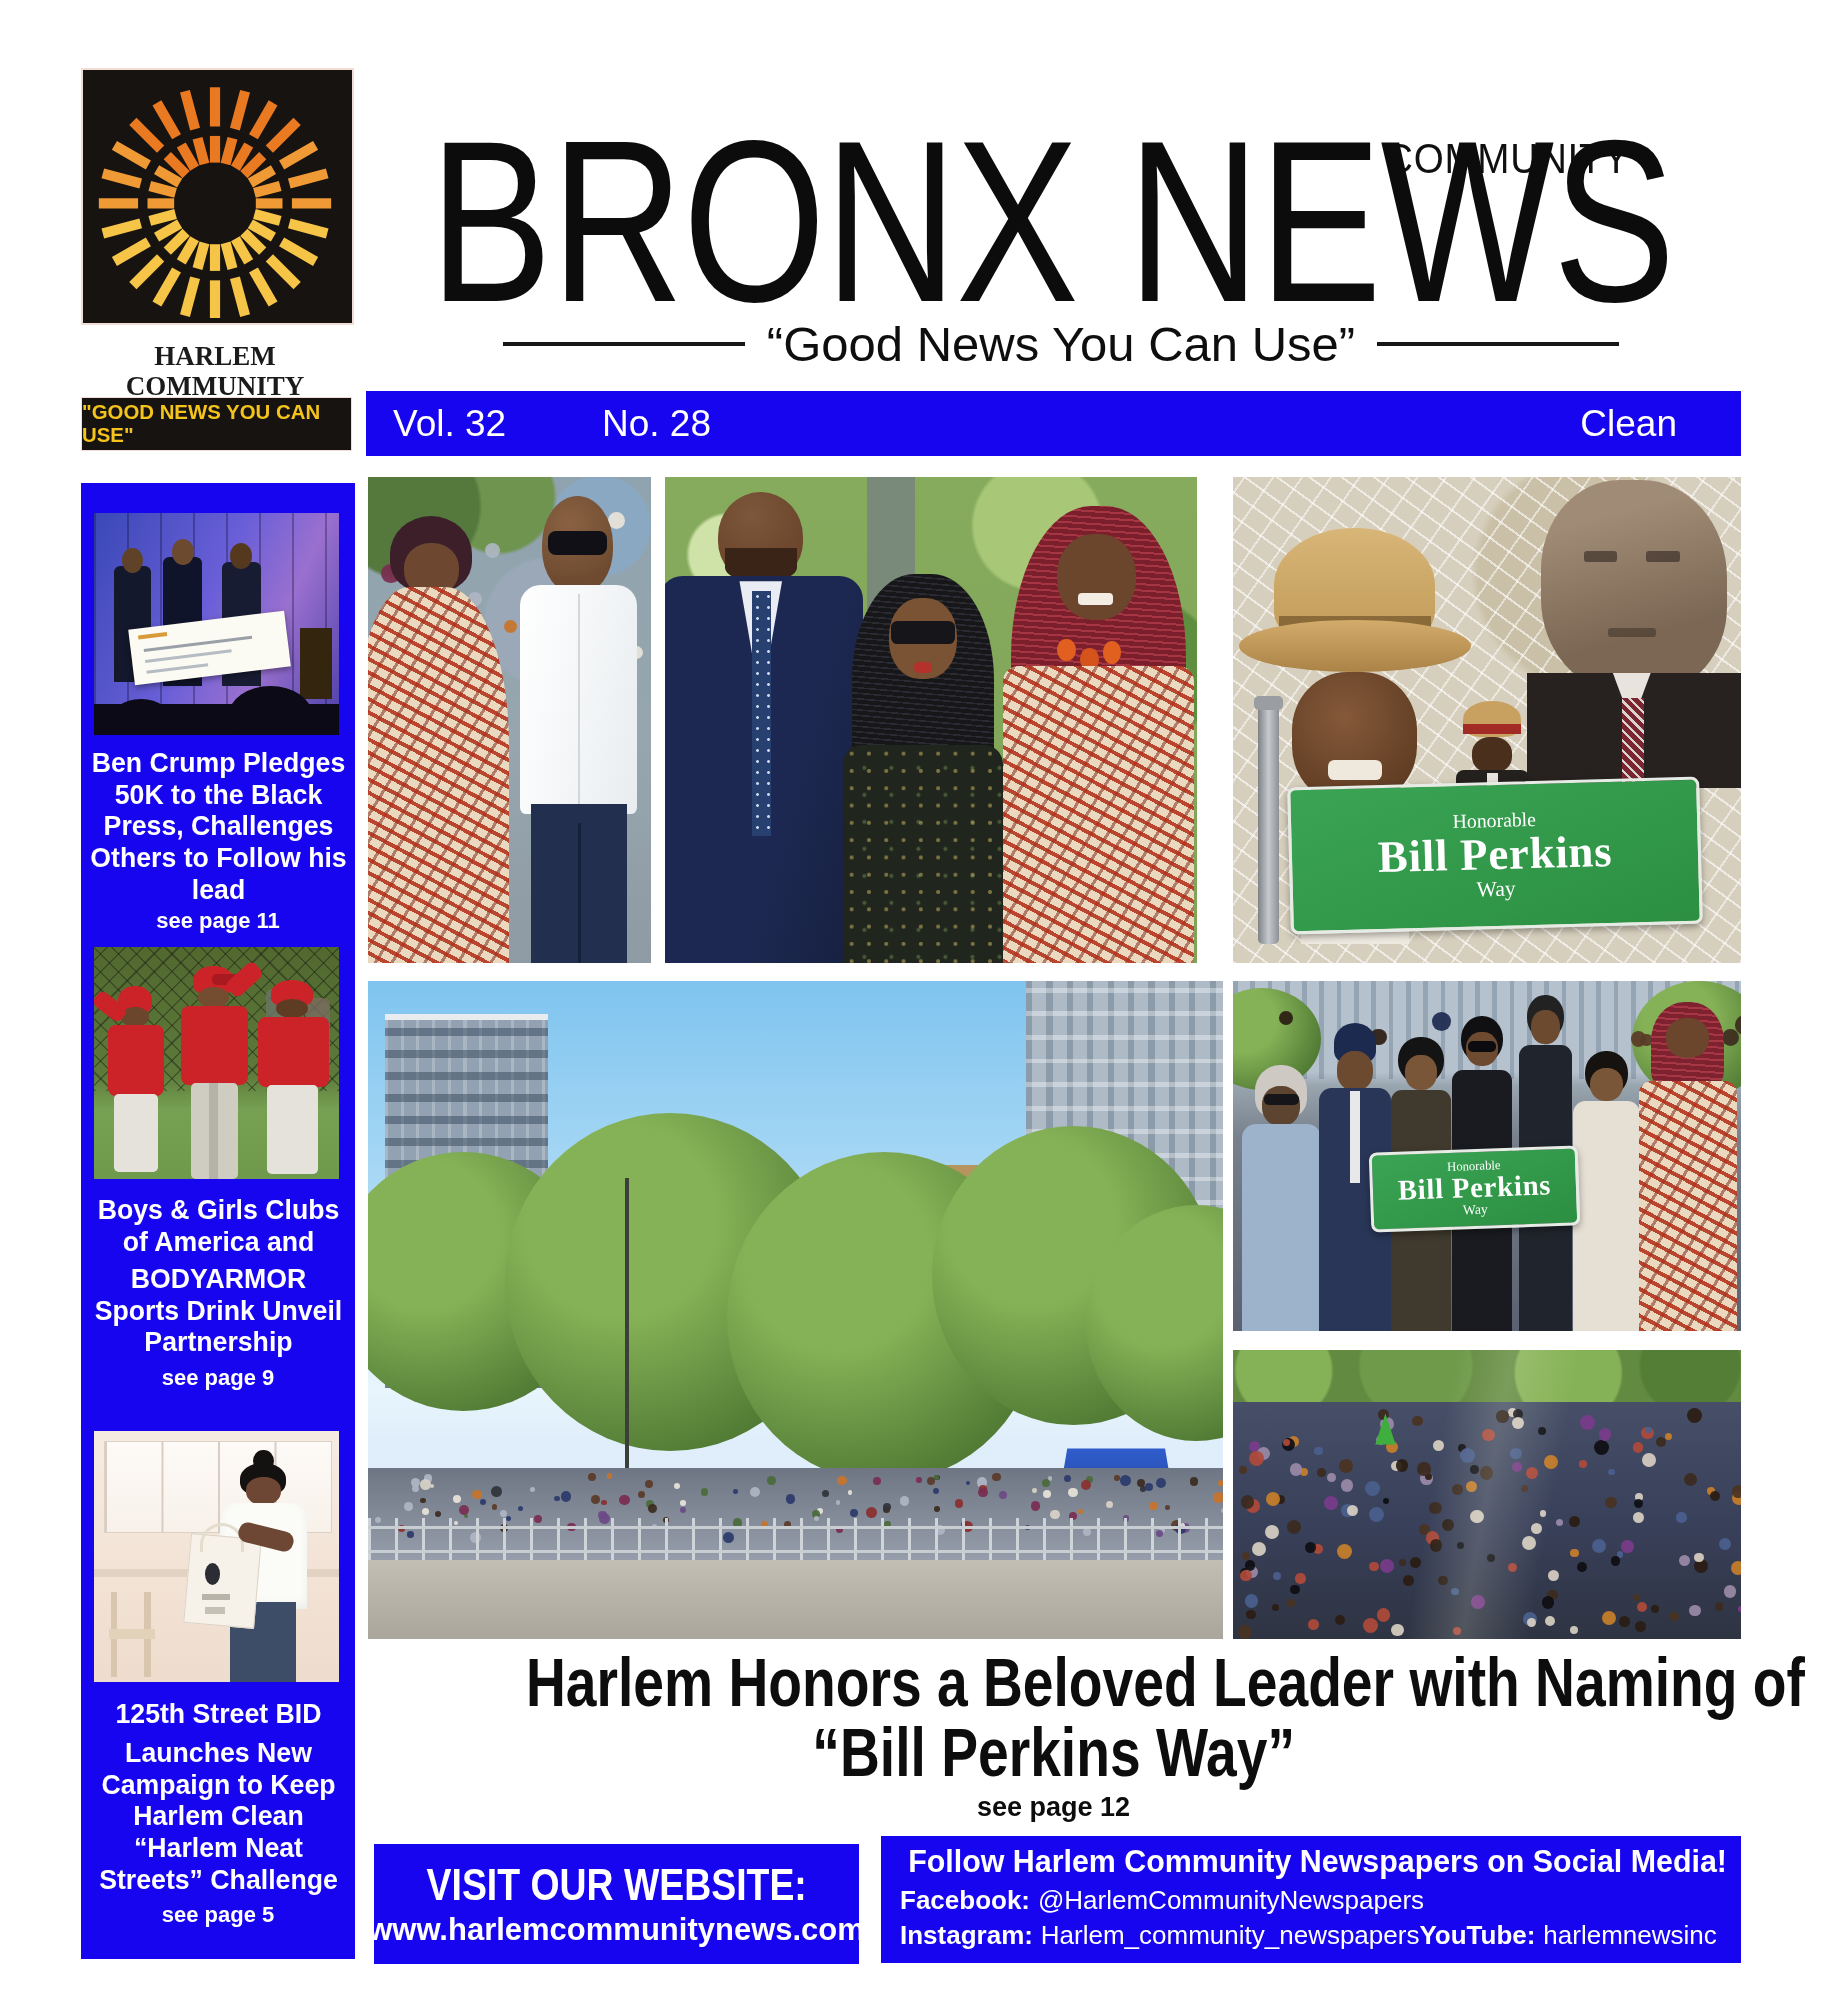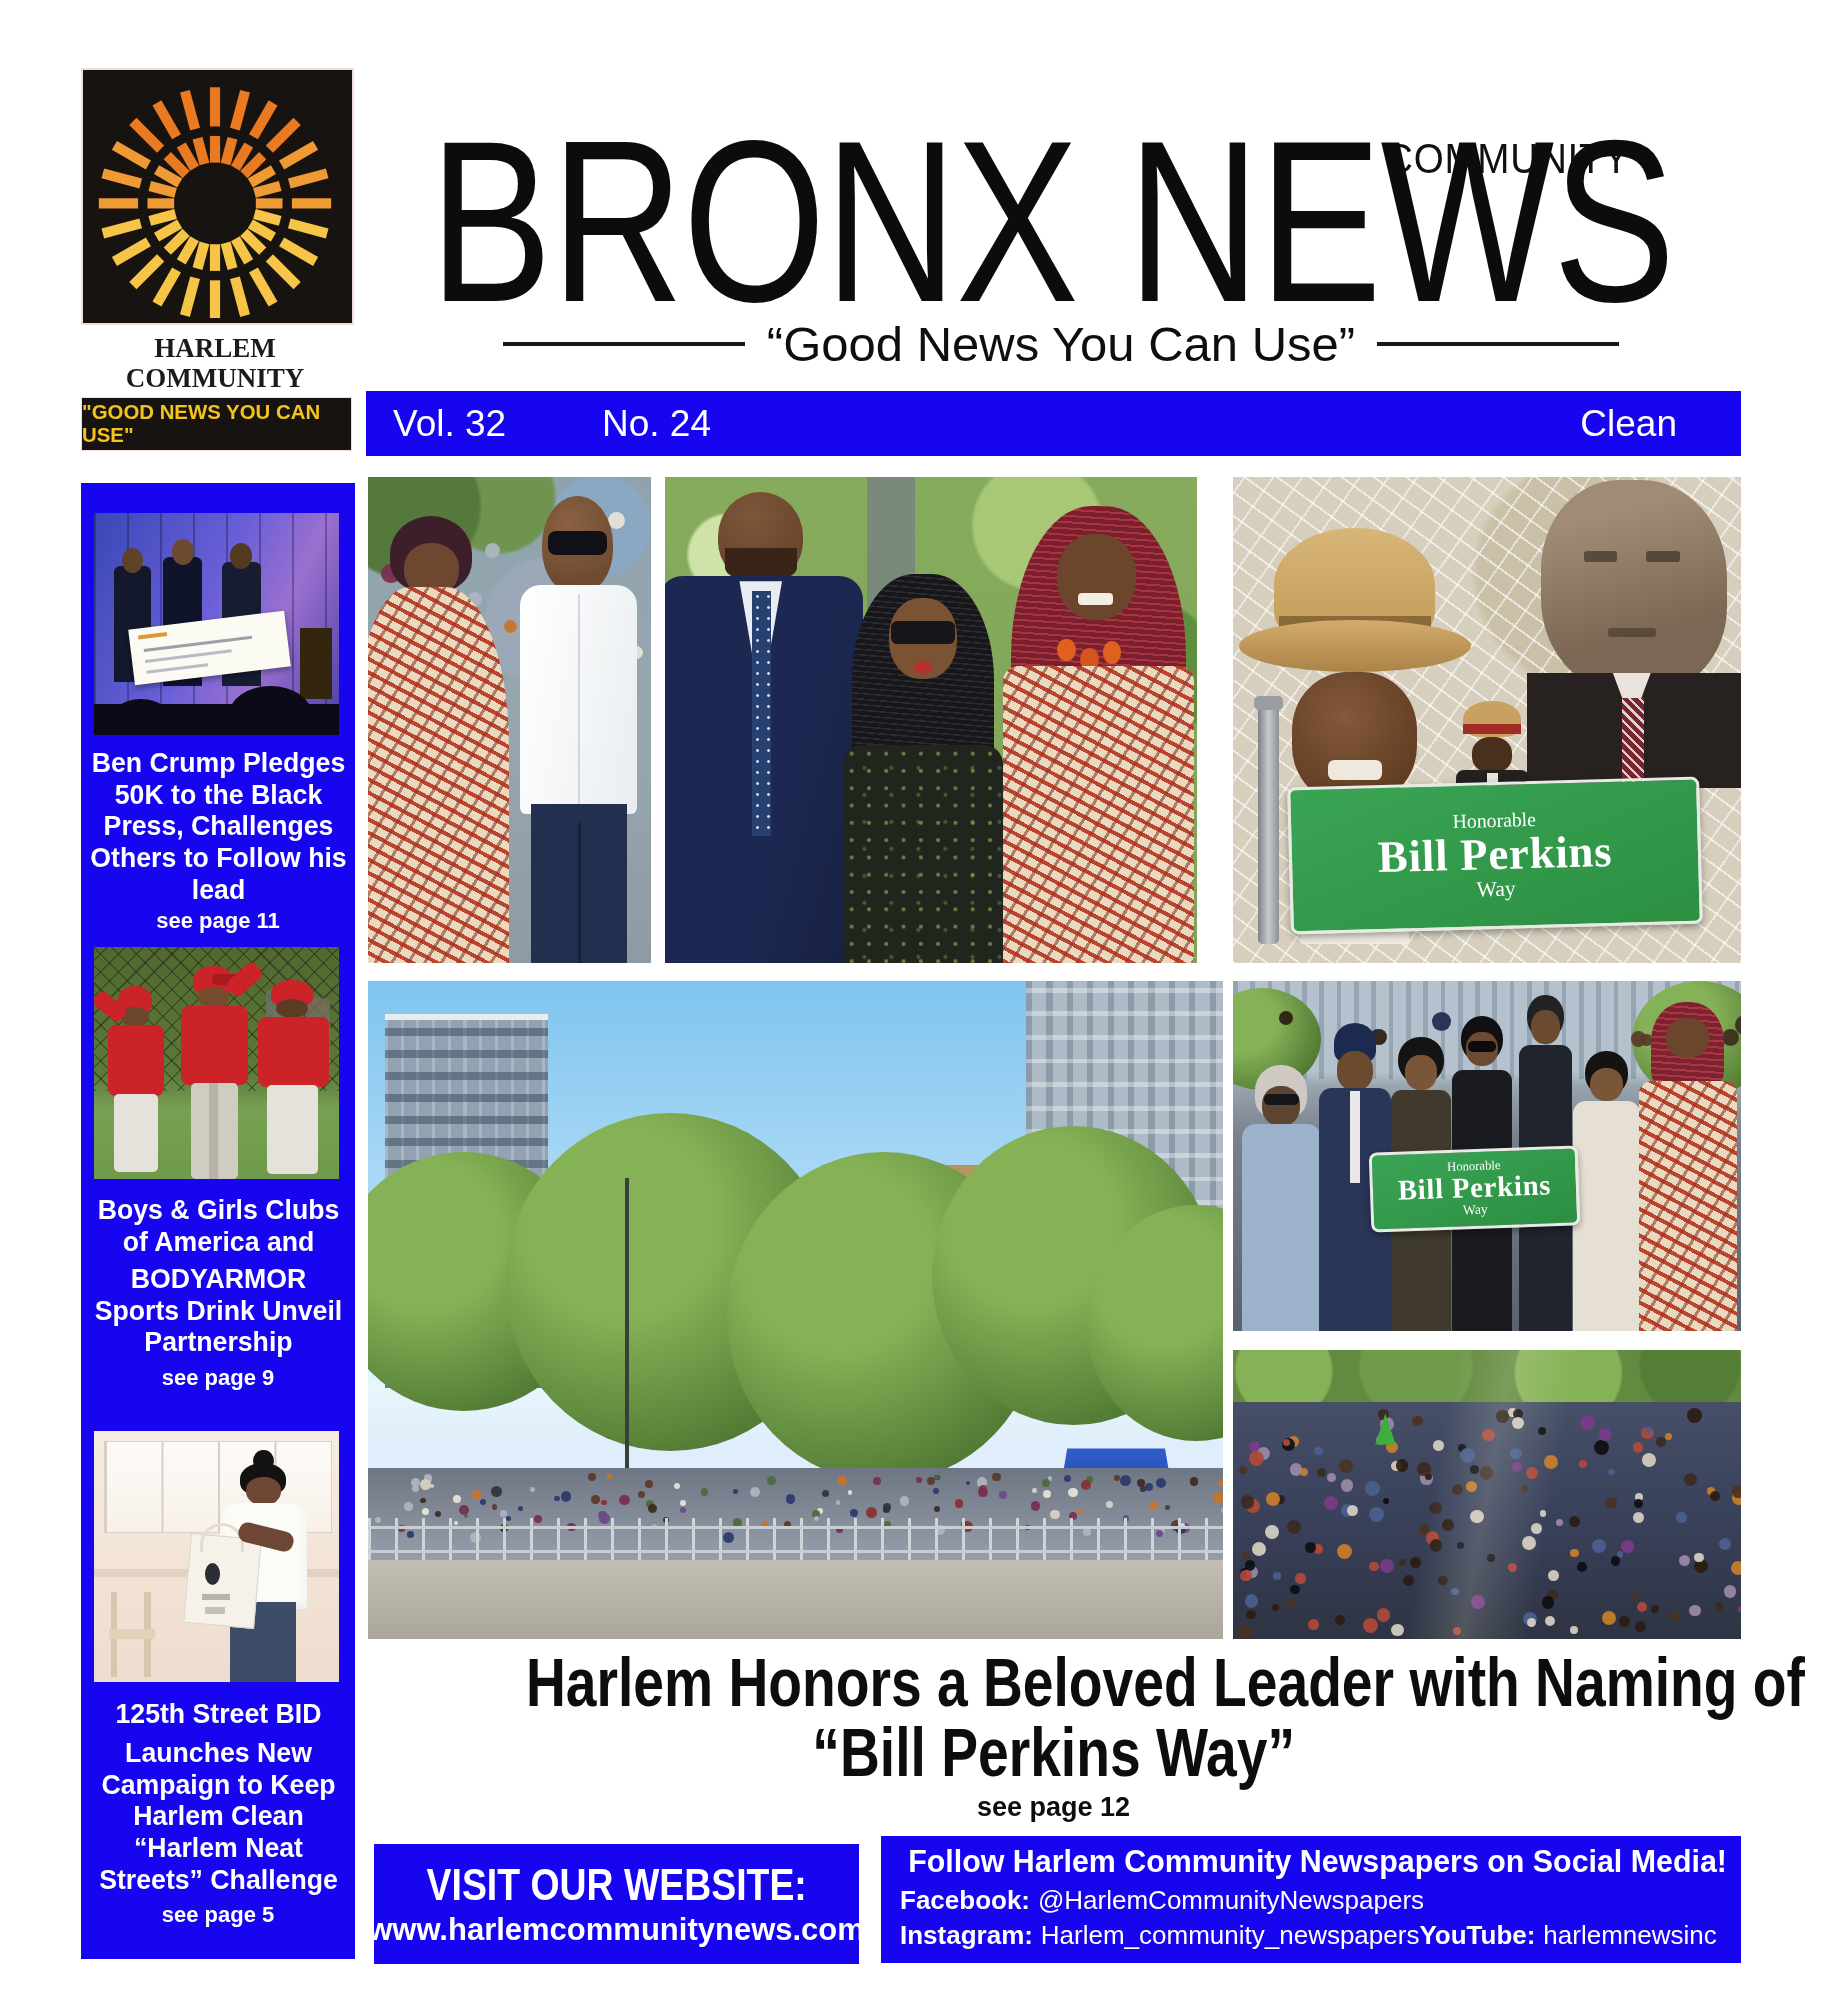--- a/index.html
+++ b/index.html
@@ -6,21 +6,21 @@
   .page{position:relative;width:1845px;height:2013px;background:#fff;overflow:hidden;
         font-family:"Liberation Sans",sans-serif;color:#111;}
   .a{position:absolute;}
   .blue{background:#1805EF;}
 
   
   .logo-box{left:81px;top:68px;width:269px;height:253px;background:#171310;border:2.4px solid #f2ddd6;}
   .logo-acronym{position:absolute;left:0;right:0;bottom:1.6px;text-align:center;
     font-family:"DejaVu Serif","Liberation Serif",serif;font-size:93px;font-weight:700;
     color:#ef8b2d;letter-spacing:4.7px;line-height:1;}
-  .org-name{left:72px;top:334px;width:286px;text-align:center;
+  .org-name{left:72px;top:342px;width:286px;text-align:center;
     font-family:"Liberation Serif",serif;font-weight:700;font-size:27px;line-height:1.1;color:#1b1b1b;}
   .motto-badge{left:81px;top:397px;width:269px;height:52px;background:#171310;border:1.6px solid #f2ddd6;
     display:flex;align-items:center;justify-content:center;color:#f4c41d;font-weight:700;font-size:20.4px;}
 
   
   .top-banner{left:366px;top:67px;width:1375px;height:61px;border:3.9px solid #050505;
     display:flex;align-items:center;justify-content:center;color:#fff;font-size:29px;word-spacing:7px;}
   .kicker{left:1385px;top:135px;font-size:42px;letter-spacing:0.8px;color:#101010;transform:scaleX(.92);transform-origin:left;}
   .mast-title{left:362px;top:127px;width:1380px;height:189px;display:flex;align-items:center;justify-content:center;}
   .mast-title span{font-size:230px;font-weight:400;line-height:.9;letter-spacing:-1.6px;color:#0c0c0c;
@@ -157,21 +157,21 @@
   <div class="a mast-title">
     <span>BRONX NEWS</span>
   </div>
   <div class="a tagline-row">
     <div class="rule"></div>
     <div class="tg">“Good News You Can Use”</div>
     <div class="rule"></div>
   </div>
   <div class="a blue issue-bar">
     <span class="ib-vol">Vol. 32</span>
-    <span class="ib-num">No. 24</span>
+    <span class="ib-num">No. 28</span>
     <span class="ib-free">Clean</span>
   </div>
 
   <aside class="a blue sidebar">
 
     <div class="s-photo" style="top:30px;height:222px;">
       <div class="a" style="inset:0;background:
         repeating-linear-gradient(90deg,rgba(8,8,40,.30) 0 2.4px,transparent 2.4px 33px),
         linear-gradient(115deg,#3a48b6 0%,#6a5fd8 45%,#9a70cf 68%,#4a3fa8 100%);"></div>
       <div class="a" style="left:8%;top:24%;width:15%;height:52%;background:#14182c;border-radius:6.3px 6.3px 0 0;">

